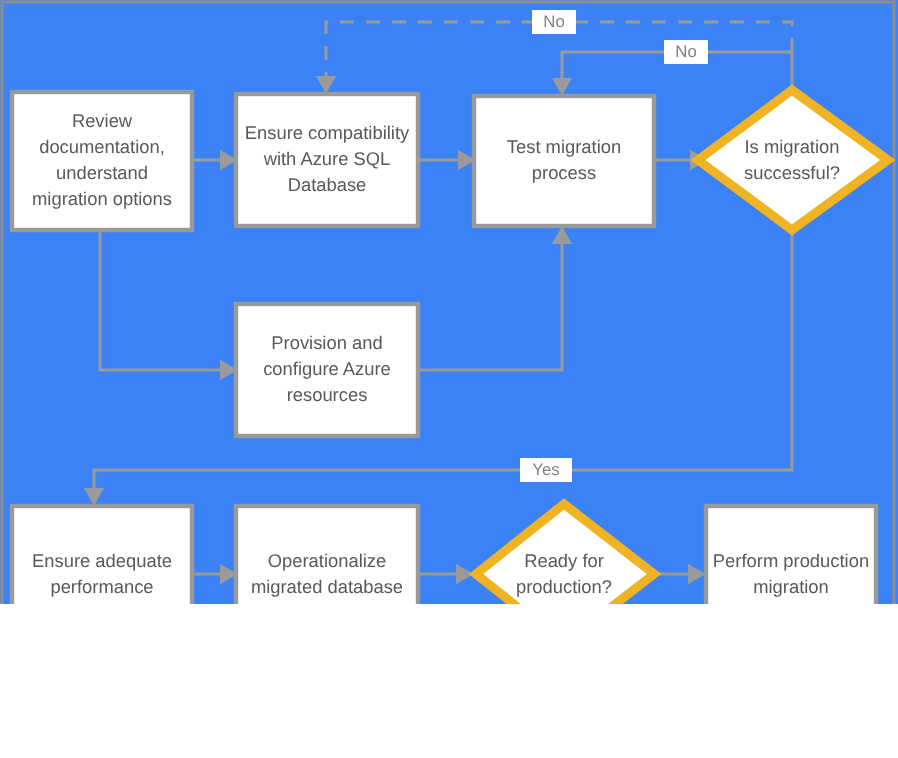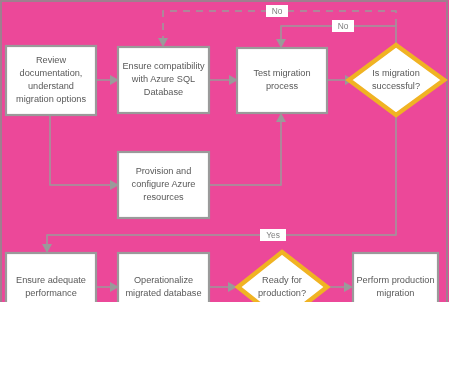--- a/index.html
+++ b/index.html
@@ -7,21 +7,21 @@
     padding: 0;
     background: #ffffff;
   }
   body {
     font-family: "Liberation Sans", sans-serif;
   }
   #diagram-frame {
     position: relative;
     width: 449px;
     height: 302px;
-    background: #ec4899;
+    background: #3b82f6;
     box-sizing: border-box;
     overflow: hidden;
     text-align: center;
   }
   #flow-svg {
     position: absolute;
     left: 0;
     top: 0;
     width: 449px;
     height: 379px;

